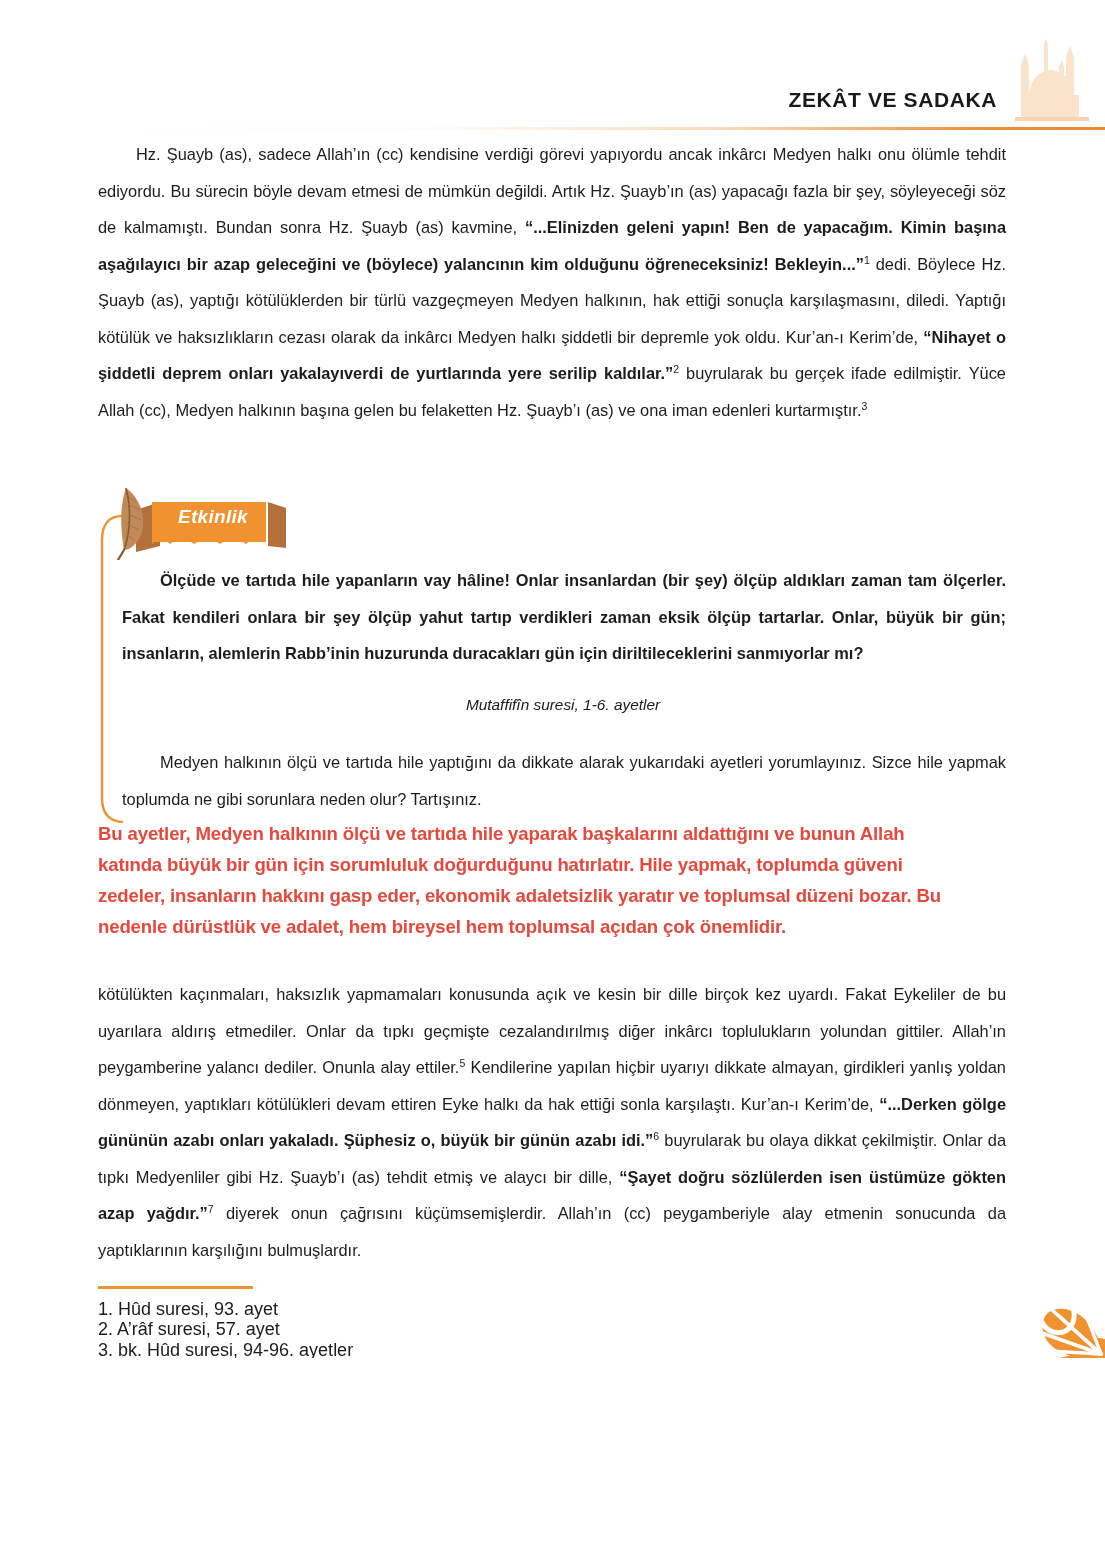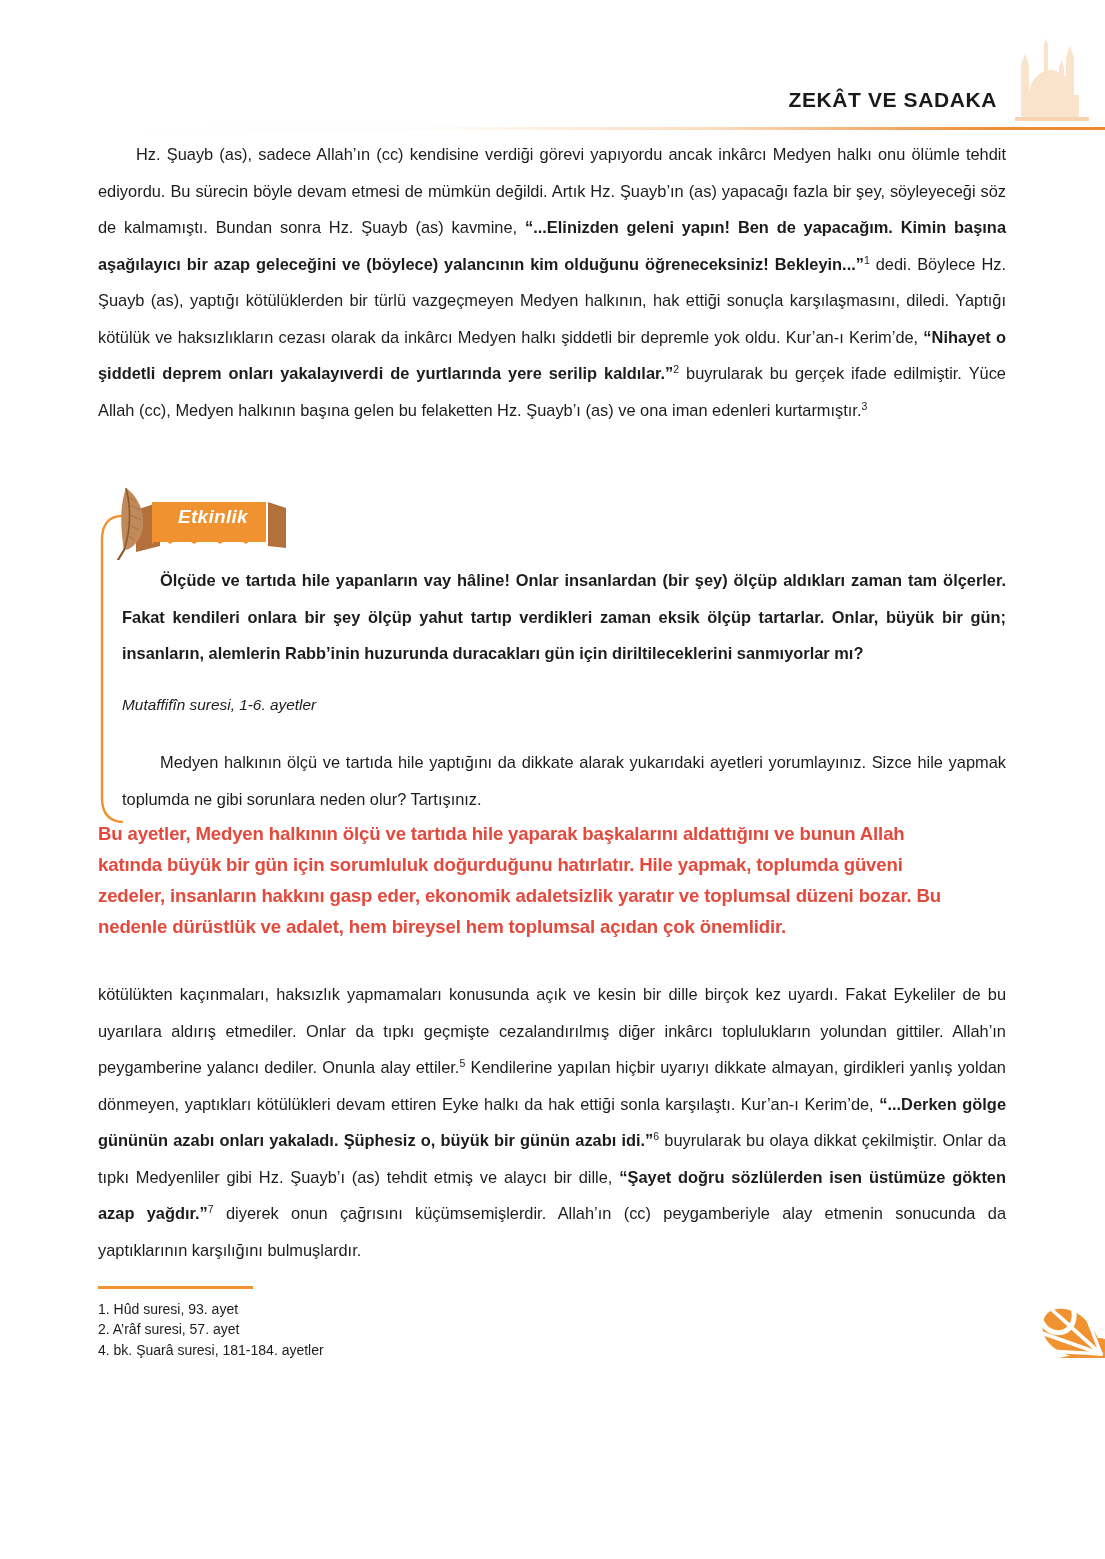--- a/index.html
+++ b/index.html
@@ -129,21 +129,21 @@
     line-height: 36.5px;
     font-weight: bold;
     text-align: justify;
     color: #1c1c1c;
     text-indent: 38px;
   }
   .citation {
     margin-top: 24px;
     font-size: 15.4px;
     font-style: italic;
-    text-align: left;
+    text-align: center;
     color: #1c1c1c;
     padding-right: 2px;
   }
   .task {
     position: absolute;
     left: 24px;
     top: 238px;
     width: 884px;
   }
   p.task-text {
@@ -179,21 +179,21 @@
     top: 1286px;
     width: 600px;
   }
   .fn-rule {
     width: 155px;
     height: 2.5px;
     background: #f0922f;
     margin-bottom: 10px;
   }
   .fn-item {
-    font-size: 14px;
+    font-size: 18px;
     line-height: 20.6px;
     color: #1c1c1c;
   }
 
   
   .page-number {
     position: absolute;
     left: 0;
     top: 1489px;
     width: 1105px;
@@ -299,20 +299,21 @@
   <div class="col" style="top:976px;">
     <p class="body-text">
       <span>kötülükten kaçınmaları, haksızlık yapmamaları konusunda açık ve kesin bir dille birçok kez uyardı. Fakat Eykeliler de bu uyarılara aldırış etmediler. Onlar da tıpkı geçmişte cezalandırılmış diğer inkârcı toplulukların yolundan gittiler. Allah’ın peygamberine yalancı dediler. Onunla alay ettiler.</span><sup>5</sup><span> Kendilerine yapılan hiçbir uyarıyı dikkate almayan, girdikleri yanlış yoldan dönmeyen, yaptıkları kötülükleri devam ettiren Eyke halkı da hak ettiği sonla karşılaştı. Kur’an-ı Kerim’de, </span><span class="b">“...Derken gölge gününün azabı onları yakaladı. Şüphesiz o, büyük bir günün azabı idi.”</span><sup>6</sup><span> buyrularak bu olaya dikkat çekilmiştir. Onlar da tıpkı Medyenliler gibi Hz. Şuayb’ı (as) tehdit etmiş ve alaycı bir dille, </span><span class="b">“Şayet doğru sözlülerden isen üstümüze gökten azap yağdır.”</span><sup>7</sup><span> diyerek onun çağrısını küçümsemişlerdir. Allah’ın (cc) peygamberiyle alay etmenin sonucunda da yaptıklarının karşılığını bulmuşlardır.</span>
     </p>
   </div>
 
   <div class="footnotes">
     <div class="fn-rule"></div>
     <div class="fn-item">1. Hûd suresi, 93. ayet</div>
     <div class="fn-item">2. A’râf suresi, 57. ayet</div>
+    <div class="fn-item">3. bk. Hûd suresi, 94-96. ayetler</div>
     <div class="fn-item">4. bk. Şuarâ suresi, 181-184. ayetler</div>
     <div class="fn-item">5. bk. Şuarâ suresi, 186-187. ayetler</div>
     <div class="fn-item">7. Şuarâ suresi, 187. ayet</div>
   </div>
 
 
   <div class="rosette">
     <svg viewBox="0 0 130 124" width="130" height="124" xmlns="http://www.w3.org/2000/svg">
       <g transform="translate(130,124)">
         <g fill="#f0922f">

